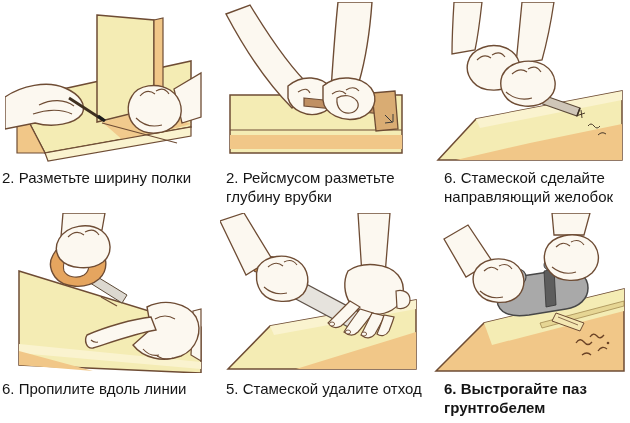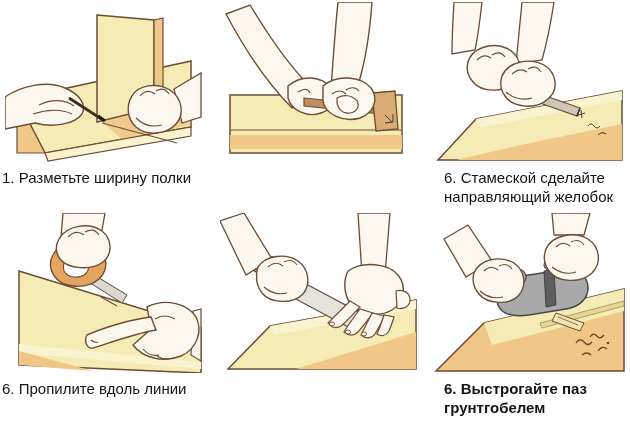--- a/index.html
+++ b/index.html
@@ -35,38 +35,39 @@
     <polygon points="149,18 158,16 158,104 149,106" fill="var(--wood-edge)" stroke="var(--outline)" stroke-width="1.2"></polygon>
     <path d="M97,121 L172,141" class="ln" stroke-width="1.2"></path>
     <polygon points="169,87 196,71 196,115 177,121" fill="var(--skin)" stroke="var(--outline)" stroke-width="1.3"></polygon>
     <path d="M127,94 C133,83 152,80 165,88 C177,96 180,112 171,122 C161,133 141,134 131,125 C122,117 121,103 127,94 Z" fill="var(--skin)" stroke="var(--outline)" stroke-width="1.4"></path>
     <path d="M135,94 q7,-8 15,-2 M151,89 q8,-5 13,3 M131,116 q11,11 26,7" class="ln" stroke-width="1.1"></path>
     <path d="M0,95 C16,84 42,78 60,86 C74,92 82,102 77,112 C70,122 48,126 30,121 L0,127 Z" fill="var(--skin)" stroke="var(--outline)" stroke-width="1.4"></path>
     <path d="M64,96 L98,118" stroke="#3f3020" stroke-width="2.8" fill="none"></path>
     <path d="M93,114 L100,119" stroke="#1c1c1c" stroke-width="3.2" fill="none"></path>
     <path d="M34,103 C46,97 60,97 69,104 M28,112 C42,107 57,107 67,112" class="ln" stroke-width="1.1"></path>
   </svg>
-  <div class="caption">1. Разметьте ширину полки</div>
+  <div class="caption">2. Разметьте ширину полки</div>
 </div>
 
 <div class="cell cap-indent" id="c2">
   <svg viewBox="0 0 200 160" aria-hidden="true">
     <polygon points="10,93 182,93 182,151 10,151" fill="var(--wood)" stroke="var(--outline)" stroke-width="1.5"></polygon>
     <path d="M10,128 L182,128" class="ln" stroke-width="1"></path>
     <polygon points="10,133 182,133 182,147 10,147" fill="var(--wood-edge)"></polygon>
     <path d="M6,12 L30,3 C50,36 70,66 92,86 L72,106 C48,82 24,46 6,12 Z" fill="var(--skin)" stroke="var(--outline)" stroke-width="1.4"></path>
     <path d="M68,84 C82,72 102,74 111,86 C117,96 113,107 101,111 C87,116 71,108 68,96 Z" fill="var(--skin)" stroke="var(--outline)" stroke-width="1.4"></path>
     <path d="M118,0 L152,0 C150,28 146,56 139,80 L111,88 C113,58 115,28 118,0 Z" fill="var(--skin)" stroke="var(--outline)" stroke-width="1.4"></path>
     <polygon points="84,96 163,104 163,112 84,104" fill="#c09063" stroke="var(--outline)" stroke-width="1.2"></polygon>
     <polygon points="152,91 175,89 178,127 156,129" fill="#d9ac73" stroke="var(--outline)" stroke-width="1.3"></polygon>
     <path d="M165,113 l7,7 m1,-8 l0,8 l-8,1" stroke="#3a3a3a" stroke-width="1" fill="none"></path>
     <path d="M103,84 C117,72 141,74 151,86 C159,97 154,111 140,116 C123,121 104,112 103,98 Z" fill="var(--skin)" stroke="var(--outline)" stroke-width="1.4"></path>
     <path d="M117,96 C124,92 132,93 137,99 C140,104 137,110 130,111 C122,112 116,106 117,96 Z" fill="var(--skin)" stroke="var(--outline)" stroke-width="1.2"></path>
     <path d="M112,92 q8,-6 14,0 M126,88 q8,-5 13,1 M78,90 q9,-6 12,1" class="ln" stroke-width="1.1"></path>
   </svg>
+  <div class="caption">2. Рейсмусом разметьте глубину врубки</div>
 </div>
 
 <div class="cell cap-indent" id="c3">
   <svg viewBox="0 0 200 160" aria-hidden="true">
     <polygon points="8,158 46,117 192,89 192,158" fill="var(--wood)" stroke="var(--outline)" stroke-width="1.5"></polygon>
     <polygon points="46,117 192,89 192,98 50,126" fill="var(--wood-light)"></polygon>
     <polygon points="26,158 100,141 192,122 192,158" fill="var(--wood-edge)"></polygon>
     <path d="M146,114 l9,-3 M151,108 l1,8 M158,124 q3,-4 6,0 q3,4 6,0 M168,133 q4,-4 8,-1" stroke="#4a3a2a" stroke-width="1" fill="none"></path>
     <path d="M24,0 L52,0 C50,18 48,34 45,48 L22,52 C22,34 23,16 24,0 Z" fill="var(--skin)" stroke="var(--outline)" stroke-width="1.3"></path>
     <path d="M92,0 L124,0 C121,20 117,40 112,58 L86,62 C88,42 90,20 92,0 Z" fill="var(--skin)" stroke="var(--outline)" stroke-width="1.3"></path>
@@ -117,20 +118,21 @@
     <path d="M128,58 C142,48 168,50 178,62 C187,73 184,90 172,97 C158,105 138,101 130,90 C124,81 123,68 128,58 Z" fill="var(--skin)" stroke="var(--outline)" stroke-width="1.4"></path>
     <path d="M130,88 C122,96 114,104 108,110 C112,115 116,116 121,113 C128,107 135,99 140,94 Z" fill="var(--skin)" stroke="var(--outline)" stroke-width="1.2"></path>
     <path d="M140,96 C134,104 128,112 124,119 C129,123 134,123 138,119 C144,112 149,105 153,100 Z" fill="var(--skin)" stroke="var(--outline)" stroke-width="1.2"></path>
     <path d="M152,100 C148,108 144,116 141,122 C146,126 151,126 155,121 C159,114 162,108 165,103 Z" fill="var(--skin)" stroke="var(--outline)" stroke-width="1.2"></path>
     <path d="M164,102 C162,109 159,116 157,121 C161,124 166,123 169,118 C171,113 173,108 174,104 Z" fill="var(--skin)" stroke="var(--outline)" stroke-width="1.2"></path>
     <path d="M176,78 C184,76 190,80 190,87 C190,93 184,97 177,95 Z" fill="var(--skin)" stroke="var(--outline)" stroke-width="1.2"></path>
     <ellipse cx="112" cy="111" rx="2.6" ry="2" fill="var(--skin)" stroke="var(--outline)" stroke-width="0.9"></ellipse>
     <ellipse cx="128" cy="119" rx="2.6" ry="2" fill="var(--skin)" stroke="var(--outline)" stroke-width="0.9"></ellipse>
     <ellipse cx="144" cy="121" rx="2.6" ry="2" fill="var(--skin)" stroke="var(--outline)" stroke-width="0.9"></ellipse>
   </svg>
+  <div class="caption">5. Стамеской удалите отход</div>
 </div>
 
 <div class="cell cap-indent" id="c6">
   <svg viewBox="0 0 200 160" aria-hidden="true">
     <polygon points="6,158 54,110 194,76 194,158" fill="var(--wood-edge)" stroke="var(--outline)" stroke-width="1.5"></polygon>
     <polygon points="54,110 194,76 194,98 62,132" fill="var(--wood)"></polygon>
     <polygon points="110,110 194,88 194,93 112,115" fill="#e6d694" stroke="#9a7f46" stroke-width="0.7"></polygon>
     <path d="M146,130 q4,-6 8,-1 q4,5 8,0 M160,124 q3,-5 7,-1 q3,4 7,-1 M168,138 q4,-6 9,-2 M152,142 q5,-4 9,0" stroke="#6b4326" stroke-width="1.3" fill="none"></path>
     <circle cx="178" cy="130" r="1.3" fill="#6b4326"></circle>
     <path d="M68,92 C64,78 75,66 92,63 L132,57 C147,55 158,63 158,75 C158,86 149,94 136,96 L99,102 C84,104 72,102 68,92 Z" fill="var(--metal)" stroke="var(--metal-dark)" stroke-width="1.5"></path>

